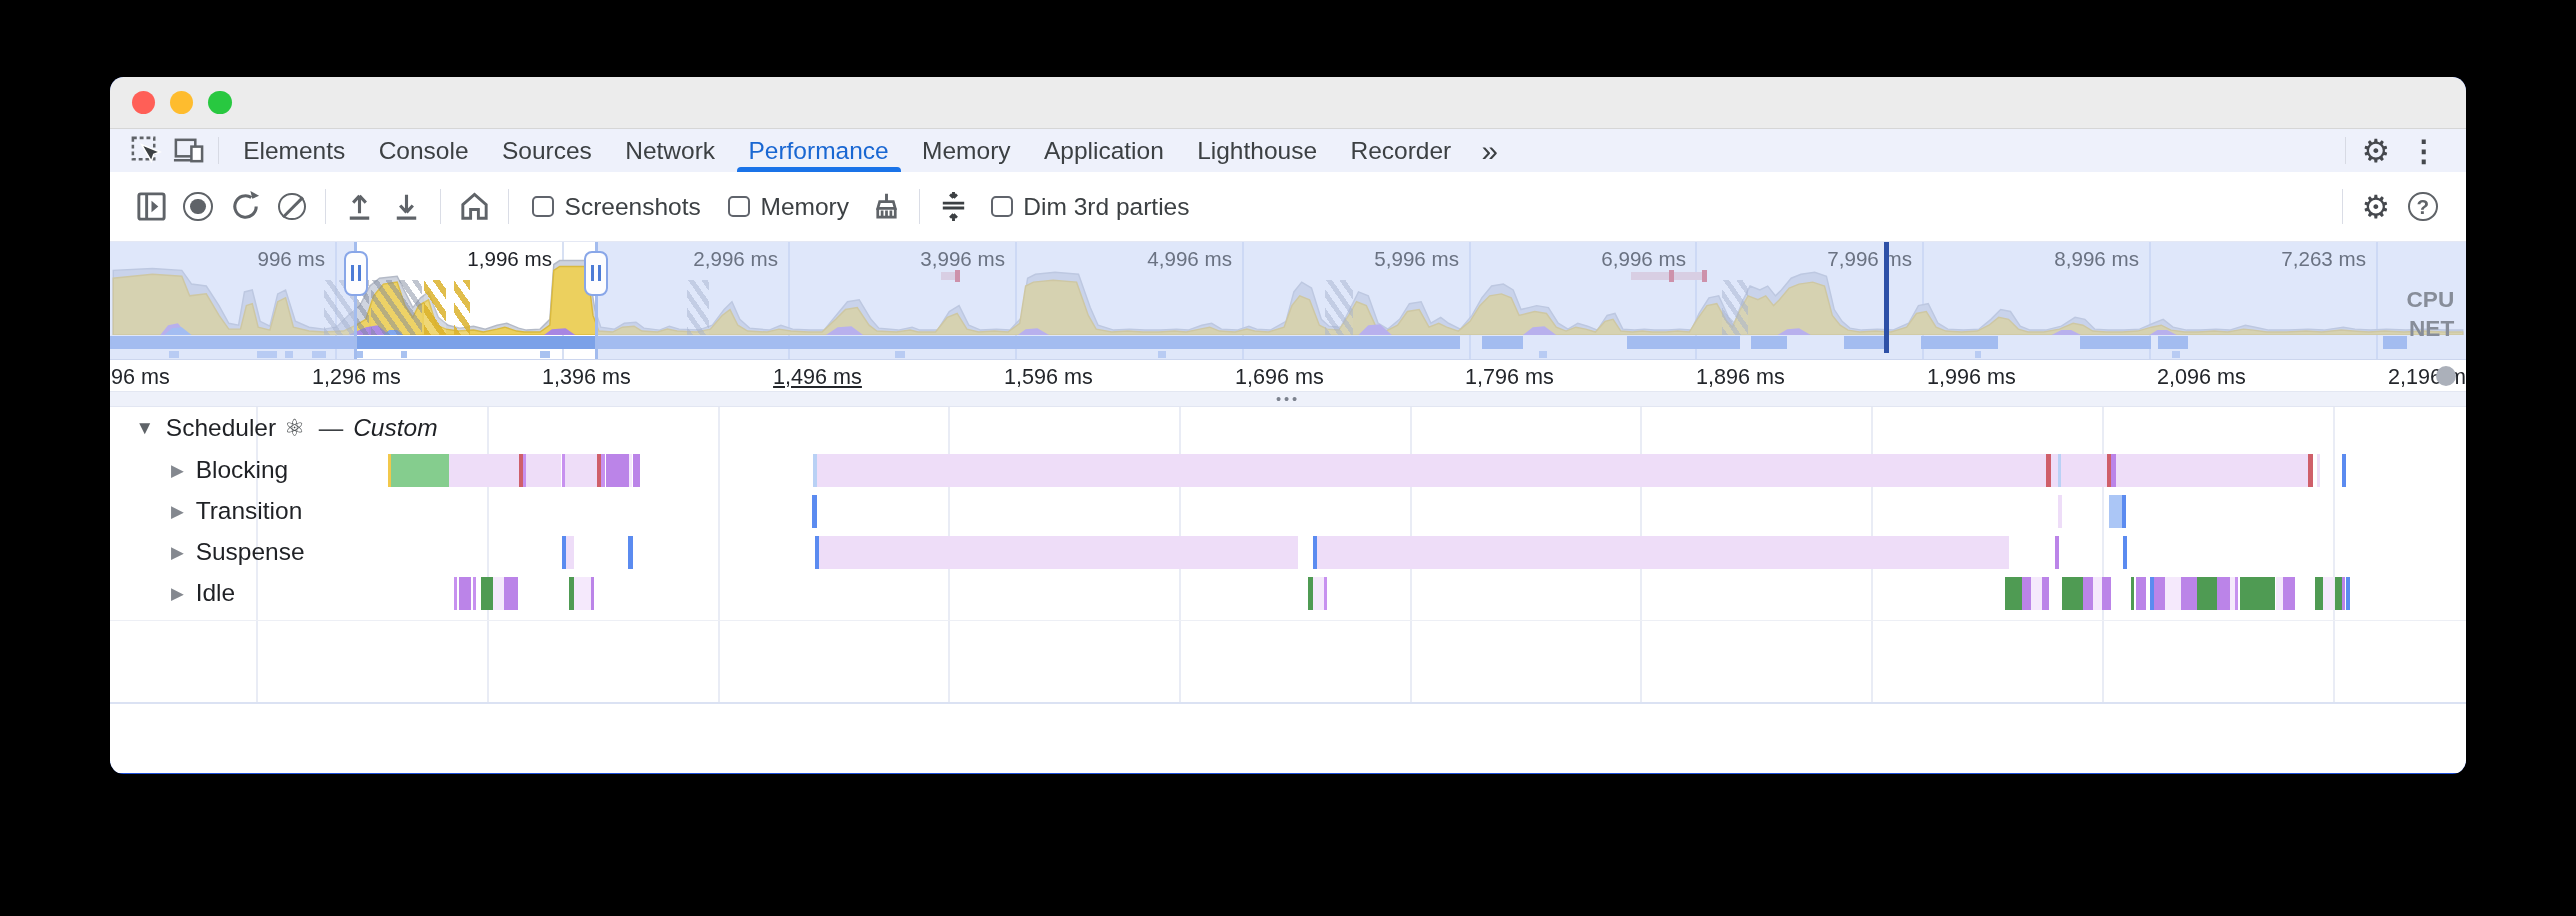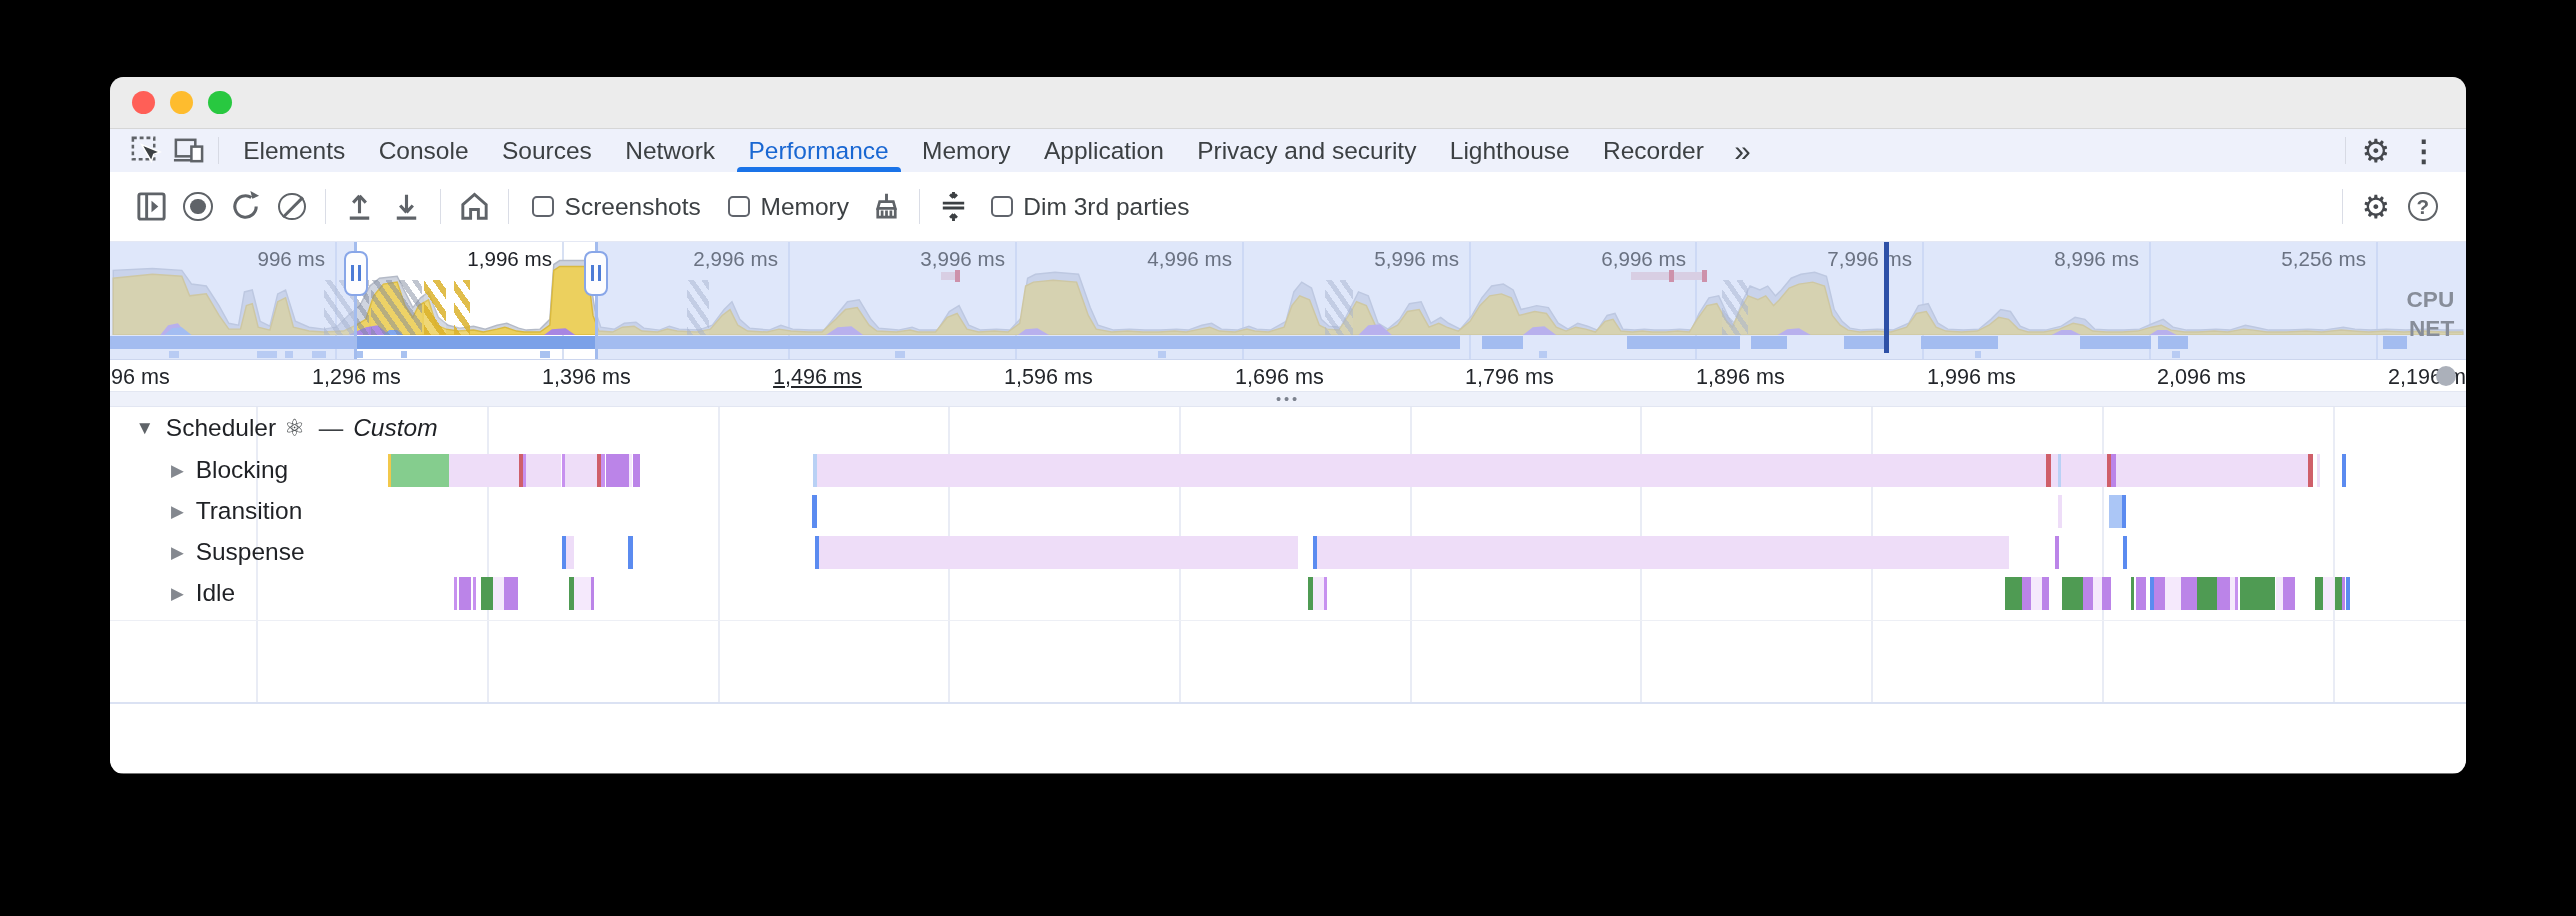--- a/index.html
+++ b/index.html
@@ -1,19 +1,19 @@
 <!DOCTYPE html>
 <html><head>
 <meta charset="utf-8">
 <style>
   html,body{margin:0;padding:0;background:#000;}
   *{box-sizing:border-box;}
   .stage{position:relative;width:2576px;height:917px;background:#000;overflow:hidden;
          font-family:"Liberation Sans",sans-serif;}
-  .window{position:absolute;left:110px;top:77px;width:2356px;height:697px;background:#737373;
+  .window{position:absolute;left:110px;top:77px;width:2356px;height:697px;background:#1d4ed8;
           border-radius:13.7px;overflow:hidden;box-shadow:0 23.6px 69px rgba(0,0,0,.6);}
   
   .titlebar{height:52px;background:#ececec;border-bottom:1px solid #d6d6d6;display:flex;align-items:center;padding-left:21.6px;}
   .light{width:23.6px;height:23.6px;border-radius:50%;margin-right:14.7px;}
   
   .tabbar{height:43px;background:#eef1fb;display:flex;align-items:stretch;padding-left:13.7px;position:relative;}
   .tabbar .icon-btn{display:flex;align-items:center;justify-content:center;width:43px;color:#5f6368;}
   .vdiv{width:1px;background:#d7dae4;height:27.5px;align-self:center;margin:0 7.9px;}
   .tab{display:flex;align-items:center;padding:0 16.7px;font-size:24.5px;color:#3c4043;position:relative;white-space:nowrap;cursor:default;}
   .tab.active{color:#1967d2;}
@@ -107,21 +107,20 @@
       </div>
       <div class="vdiv"></div>
       <div id="tab-strip" style="display:flex;align-items:stretch;">
           <div class="tab">Elements</div>
           <div class="tab">Console</div>
           <div class="tab">Sources</div>
           <div class="tab">Network</div>
           <div class="tab active">Performance</div>
           <div class="tab">Memory</div>
           <div class="tab">Application</div>
-          <div class="tab">Privacy and security</div>
           <div class="tab">Lighthouse</div>
           <div class="tab">Recorder</div>
         </div>
       <div class="tab-more">
           <span>»</span>
         </div>
       <div class="tabbar-right">
         <div class="vdiv"></div>
         <div class="icon-btn">
             <span class="gear-glyph">⚙</span>
@@ -266,21 +265,21 @@
         <div class="ov-overlay" style="left: 486px; right: 0px;"></div>
         <div class="ov-label" style="left: 58px;">996 ms</div>
         <div class="ov-label in-sel" style="left: 285px;">1,996 ms</div>
         <div class="ov-label" style="left: 511px;">2,996 ms</div>
         <div class="ov-label" style="left: 738px;">3,996 ms</div>
         <div class="ov-label" style="left: 965px;">4,996 ms</div>
         <div class="ov-label" style="left: 1192px;">5,996 ms</div>
         <div class="ov-label" style="left: 1419px;">6,996 ms</div>
         <div class="ov-label" style="left: 1645px;">7,996 ms</div>
         <div class="ov-label" style="left: 1872px;">8,996 ms</div>
-        <div class="ov-label" style="left: 2099px;">5,256 ms</div>
+        <div class="ov-label" style="left: 2099px;">7,263 ms</div>
         <div class="sel-edge" style="left: 244px;"></div>
         <div class="handle" style="left: 234px;">
           <i></i>
           <i></i>
         </div>
         <div class="sel-edge" style="left: 485px;"></div>
         <div class="handle" style="left: 474px;">
           <i></i>
           <i></i>
         </div>

